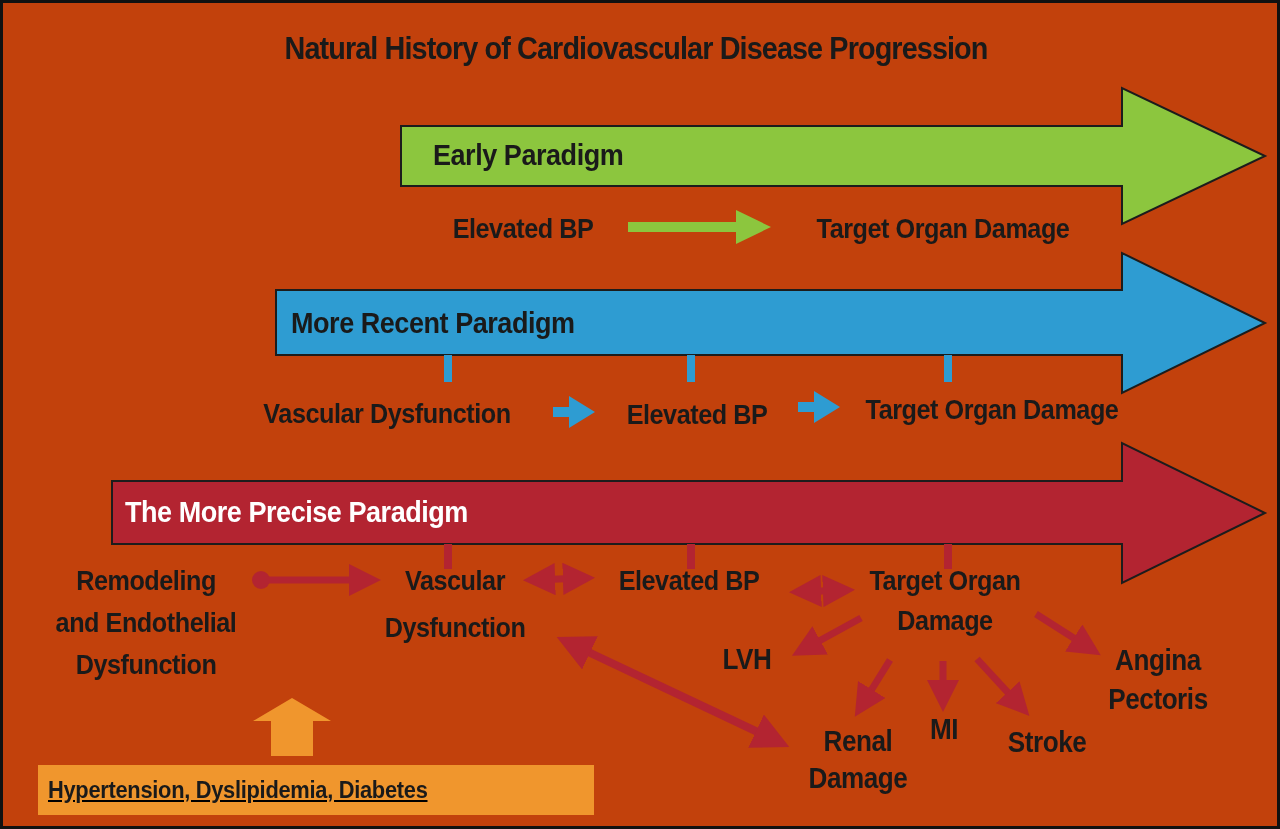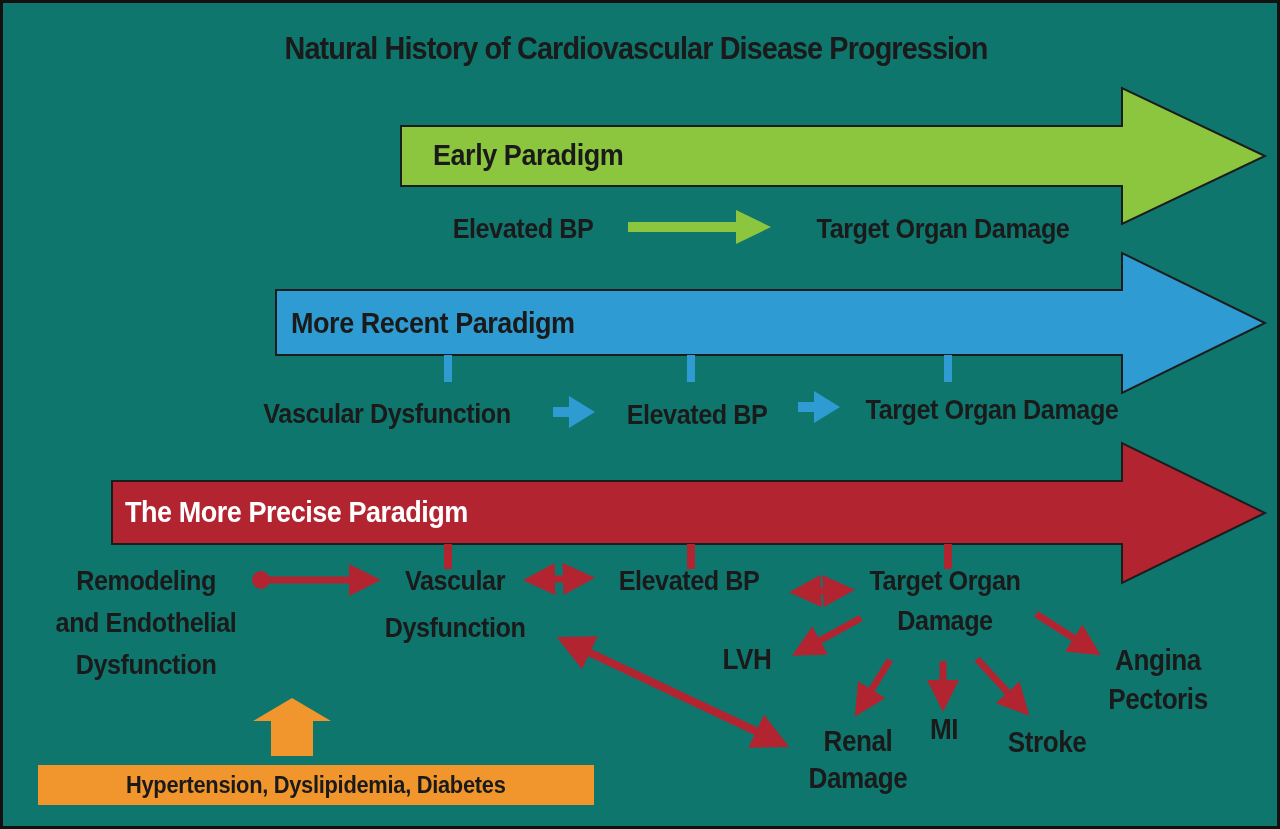--- a/index.html
+++ b/index.html
@@ -1,19 +1,19 @@
 <!DOCTYPE html>
 <html><head>
 <meta charset="utf-8">
 <style>
   html,body{margin:0;padding:0;background:#e9e9e9;}
   .canvas{
     position:relative;
     width:1280px;height:829px;
-    background:#0f766e;
+    background:#c2410c;
     border:3px solid #111;
     box-sizing:border-box;
     overflow:hidden;
     font-family:"Liberation Sans","DejaVu Sans",sans-serif;
   }
   .layer{position:absolute;left:0;top:0;width:1274px;height:823px;}
   .t{
     position:absolute;
     font-weight:bold;
     color:#1a1a1a;
@@ -24,22 +24,22 @@
   .lx{transform-origin:left center;transform:translateY(-50%) scaleX(0.9);}
   .multi{text-align:center;}
   .title{font-size:32px;letter-spacing:-1px;}
   .arrow-label{font-size:30px;}
   .white{color:#ffffff;}
   .row-text{font-size:28px;}
   .node-text{font-size:28px;}
   .outcome-text{font-size:29px;}
   .risk-box{
     position:absolute;
-    left:35px;top:762px;width:556px;height:40px;
-    display:flex;align-items:center;justify-content:center;
+    left:35px;top:762px;width:556px;height:50px;
+    display:flex;align-items:center;text-decoration:underline;
   }
   .risk-box span{font-weight:bold;font-size:23px;color:#1a1a1a;letter-spacing:-0.3px;transform:scaleX(0.95);white-space:nowrap;}
 </style>
 </head>
 <body>
 
 <div class="canvas">
 
   <svg class="layer" viewBox="0 0 1274 823">
     <defs>

